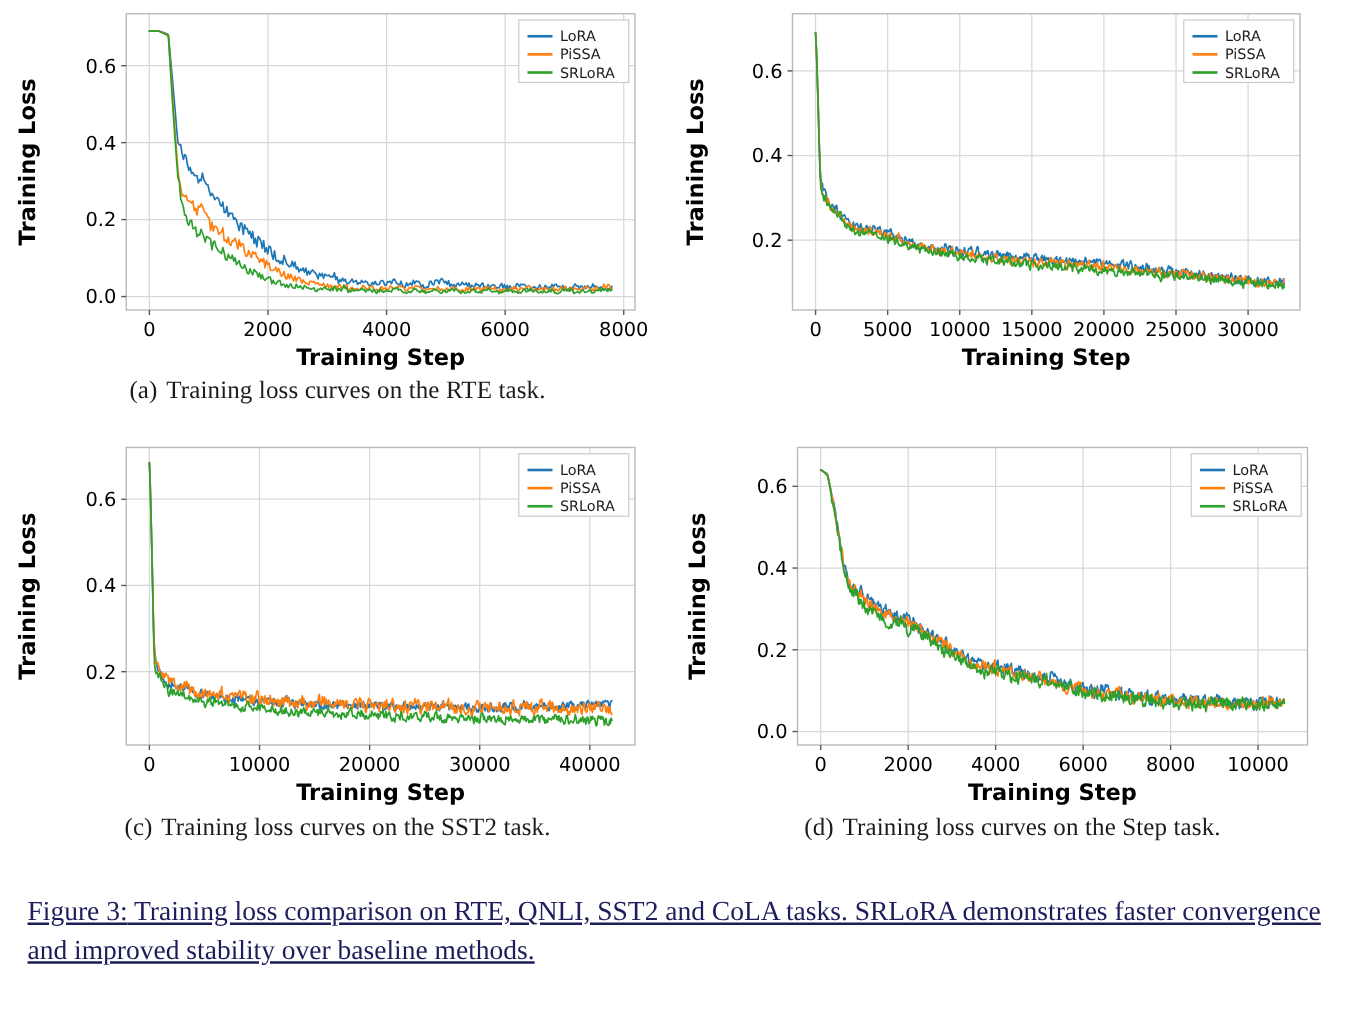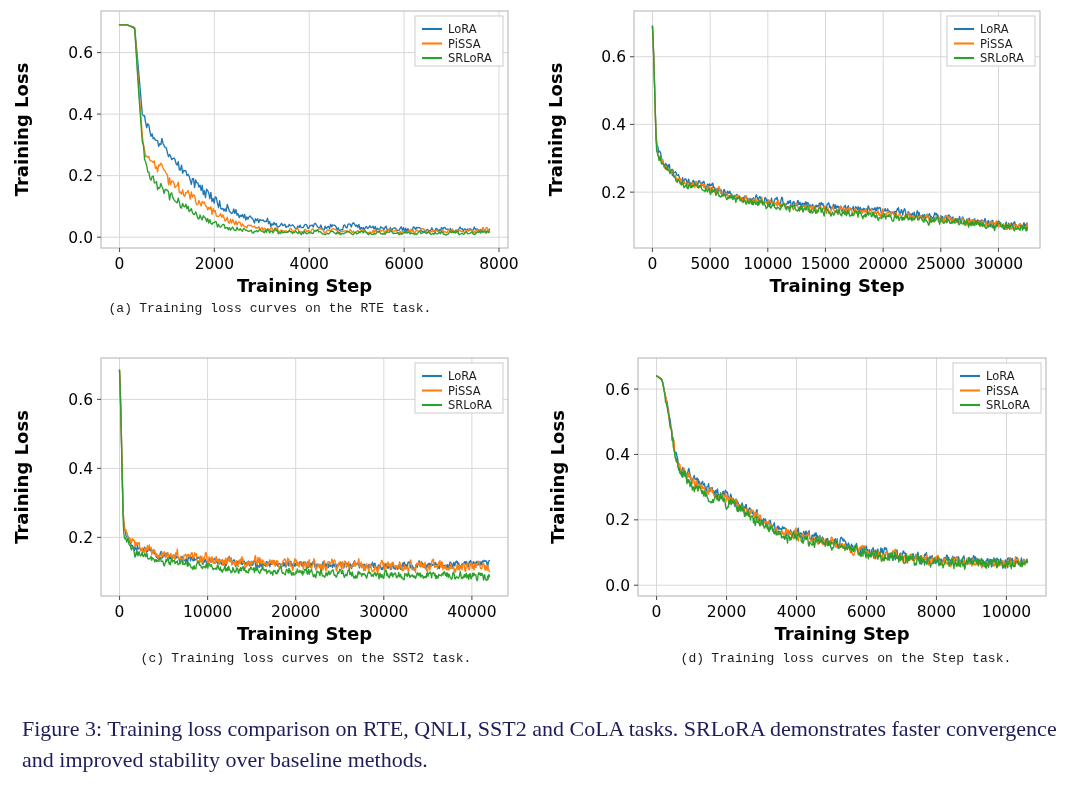--- a/index.html
+++ b/index.html
@@ -32,37 +32,38 @@
     left:0;top:0;
     width:540px;
   }
   .panel-a .panel-plot,.panel-b .panel-plot{height:300px;}
   .panel-c .panel-plot,.panel-d .panel-plot{height:308px;}
   .subcap{
     position:absolute;
     left:0;
     width:540px;
     text-align:center;
-    font-family:Liberation Mono, monospace;
-    font-size:13px;
+    font-family:Liberation Serif, serif;
+    font-size:20px;
     color:#1c1c1c;
     letter-spacing:.1px;
   }
   .panel-a .subcap,.panel-b .subcap{top:301px;}
-  .panel-c .subcap,.panel-d .subcap{top:311px;margin-left:36px;}
+  .panel-c .subcap,.panel-d .subcap{top:311px;}
   .subcap .lbl{margin-right:7px;}
   .caption{
     position:absolute;
     left:22px;top:713px;
     width:1042px;
     font-family:"Liberation Serif","DejaVu Serif",serif;
     font-size:22px;
     line-height:31px;
     color:#1d1d5c;
     text-align:left;
+    text-decoration:underline;
   }
   svg{display:block;}
   svg text{font-family:"DejaVu Sans",sans-serif;}
   .tick-lbl{font-size:15.5px;fill:#000000;}
   .ax-lbl{font-size:18px;font-weight:bold;fill:#000000;}
   .leg-lbl{font-size:11.5px;fill:#1c1c1c;}
 </style>
 </head>
 <body>
 

